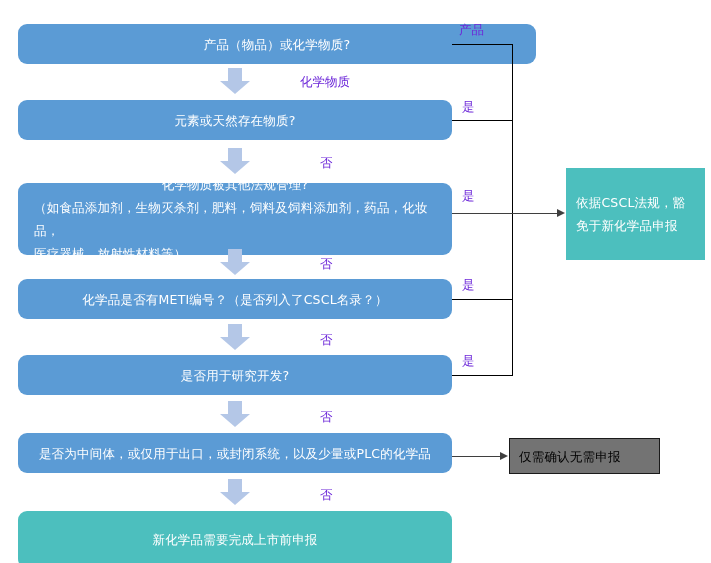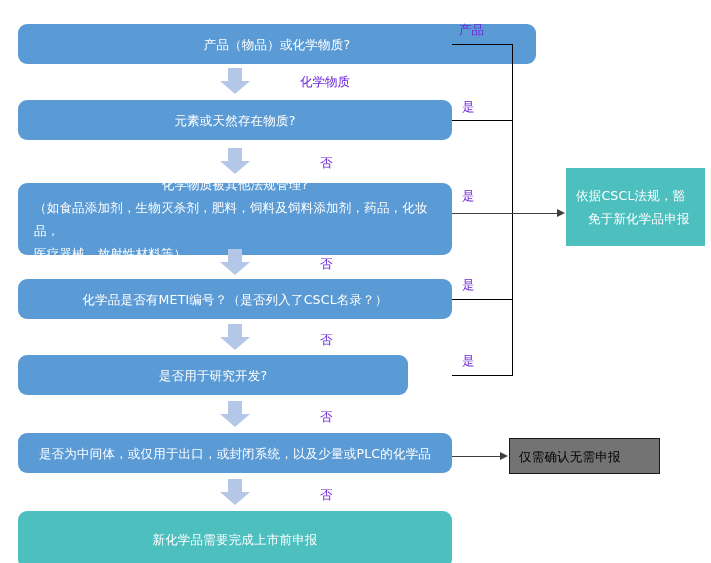--- a/index.html
+++ b/index.html
@@ -140,35 +140,35 @@
       <span class="line1">化学物质被其他法规管理?</span>
       <span class="line2">（如食品添加剂，生物灭杀剂，肥料，饲料及饲料添加剂，药品，化妆品，</span>
       <span class="line3">医疗器械，放射性材料等）</span>
     </span>
   </div>
 
   <div class="node blue" style="left:18px; top:279px; width:434px; height:40px;">
     <span class="txt">化学品是否有METI编号？（是否列入了CSCL名录？）</span>
   </div>
 
-  <div class="node blue" style="left:18px; top:355px; width:390px; height:40px;">
+  <div class="node blue" style="left:18px; top:355px; width:434px; height:40px;">
     <span class="txt">是否用于研究开发?</span>
   </div>
 
   <div class="node blue" style="left:18px; top:433px; width:434px; height:40px;">
     <span class="txt">是否为中间体，或仅用于出口，或封闭系统，以及少量或PLC的化学品</span>
   </div>
 
   <div class="node teal rounded" style="left:18px; top:511px; width:434px; height:57px;">
     <span class="txt">新化学品需要完成上市前申报</span>
   </div>
 
-  <div class="node teal" style="left:566px; top:168px; width:139px; height:78px; flex-direction:column;align-items:center;">
+  <div class="node teal" style="left:566px; top:168px; width:139px; height:92px; flex-direction:column;align-items:center;">
     <span class="txt" style="text-align:left; padding-left:10px;">依据CSCL法规，豁</span>
-    <span class="txt" style="text-align:left; padding-left:22px;">免于新化学品申报</span>
+    <span class="txt" style="text-align:left; padding-left:10px;">免于新化学品申报</span>
   </div>
 
   <div class="node white" style="left:509px; top:438px; width:151px; height:36px;">
     <span>仅需确认无需申报</span>
   </div>
 
   <div class="downarrow" style="left:220px; top:68px; width:30px; height:27px;">
     <div class="stem"></div>
     <div class="head"></div>
   </div>

